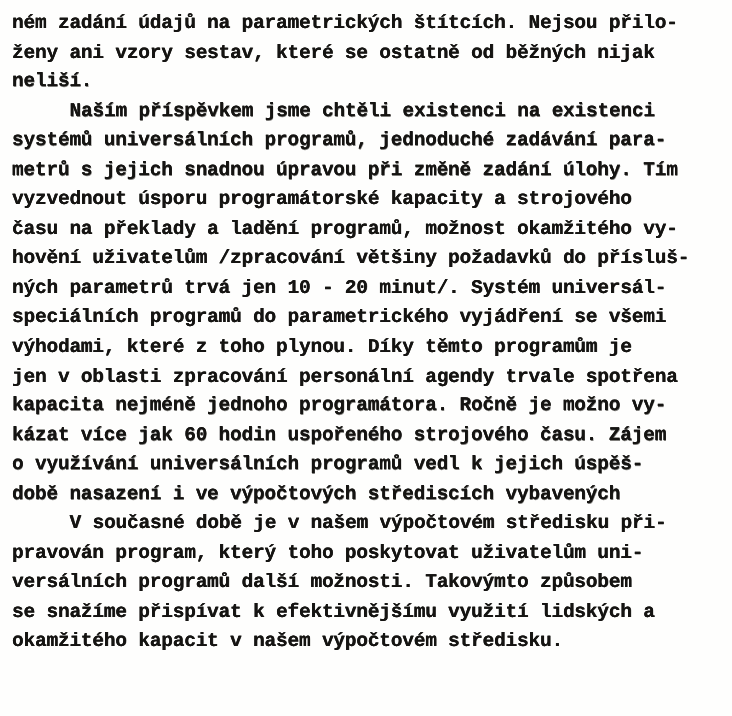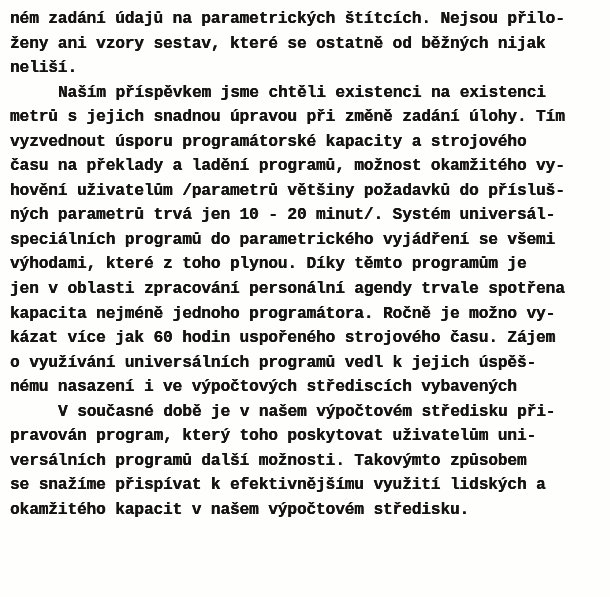--- a/index.html
+++ b/index.html
@@ -36,31 +36,32 @@
 </style>
 </head>
 <body>
 
 <div class="page">
   <div class="text-block" id="text-block">
       <div class="line">ném zadání údajů na parametrických štítcích. Nejsou přilo-</div>
       <div class="line">ženy ani vzory sestav, které se ostatně od běžných nijak</div>
       <div class="line">neliší.</div>
       <div class="line indent">Naším příspěvkem jsme chtěli existenci na existenci</div>
+      <div class="line">systémů universálních programů, jednoduché zadávání para-</div>
       <div class="line">metrů s jejich snadnou úpravou při změně zadání úlohy. Tím</div>
       <div class="line">vyzvednout úsporu programátorské kapacity a strojového</div>
       <div class="line">času na překlady a ladění programů, možnost okamžitého vy-</div>
-      <div class="line">hovění uživatelům /parametrů většiny požadavků do přísluš-</div>
+      <div class="line">hovění uživatelům /zpracování většiny požadavků do přísluš-</div>
       <div class="line">ných parametrů trvá jen 10 - 20 minut/. Systém universál-</div>
       <div class="line">speciálních programů do parametrického vyjádření se všemi</div>
       <div class="line">výhodami, které z toho plynou. Díky těmto programům je</div>
       <div class="line">jen v oblasti zpracování personální agendy trvale spotřena</div>
       <div class="line">kapacita nejméně jednoho programátora. Ročně je možno vy-</div>
       <div class="line">kázat více jak 60 hodin uspořeného strojového času. Zájem</div>
       <div class="line">o využívání universálních programů vedl k jejich úspěš-</div>
-      <div class="line">nému nasazení i ve výpočtových střediscích vybavených</div>
+      <div class="line">době nasazení i ve výpočtových střediscích vybavených</div>
       <div class="line indent">V současné době je v našem výpočtovém středisku při-</div>
       <div class="line">pravován program, který toho poskytovat uživatelům uni-</div>
       <div class="line">versálních programů další možnosti. Takovýmto způsobem</div>
       <div class="line">se snažíme přispívat k efektivnějšímu využití lidských a</div>
       <div class="line">okamžitého kapacit v našem výpočtovém středisku.</div>
     </div>
 </div>
 
 </body></html>

